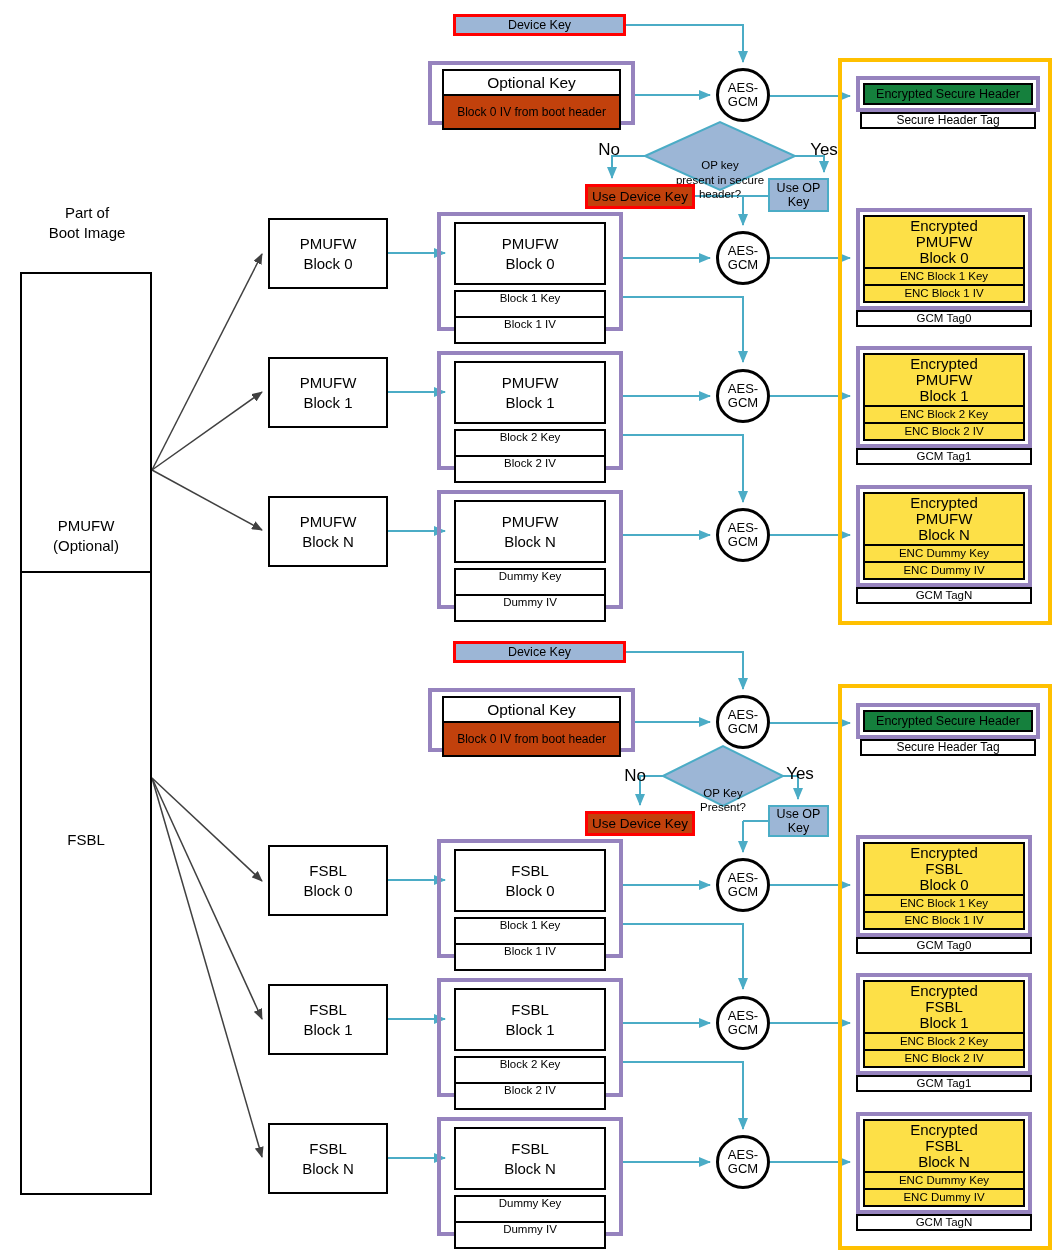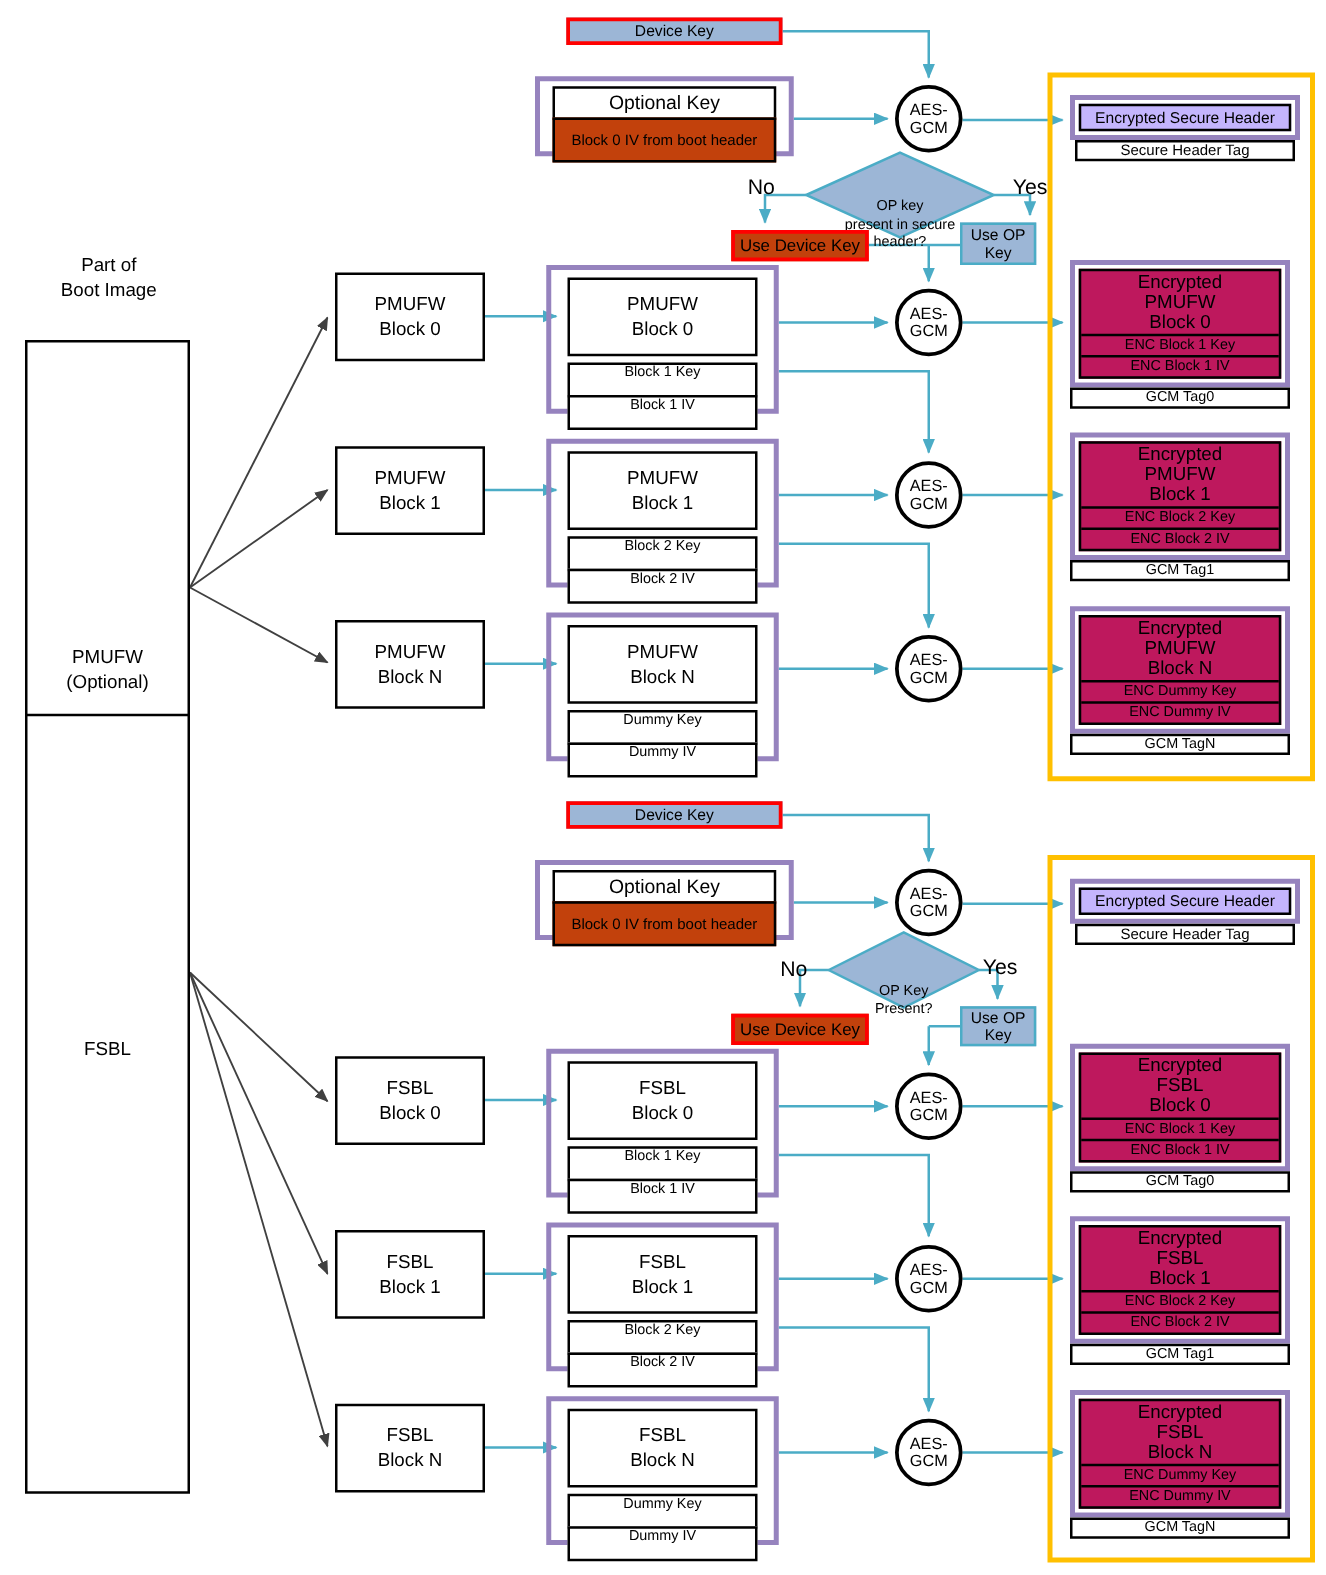--- a/index.html
+++ b/index.html
@@ -12,38 +12,38 @@
 
   .src{border:2px solid #000;background:#fff;font-size:15px;line-height:1.3;}
   .pwrap{border:4px solid #9683BE;background:transparent;}
   .stage-inner{box-sizing:border-box;margin:6px 13px 0;height:63px;border:2px solid #000;
                background:#fff;font-size:15px;line-height:1.3;display:flex;align-items:center;justify-content:center;text-align:center;}
   .srow{box-sizing:border-box;margin:5px 13px 0;height:28px;border:2px solid #000;background:#fff;
         font-size:11.5px;line-height:12px;text-align:center;}
   .srow.iv{margin-top:-2px;}
 
   .outwrap{border:4px solid #9683BE;background:transparent;}
-  .outbox{box-sizing:border-box;margin:3px;border:2px solid #000;background:#be185d;}
+  .outbox{box-sizing:border-box;margin:3px;border:2px solid #000;background:#fde047;}
   .out-title{height:50px;display:flex;align-items:center;justify-content:center;
              text-align:center;font-size:15px;line-height:16px;}
   .out-row{box-sizing:border-box;height:17px;border-top:2px solid #000;
            font-size:11.5px;line-height:14px;text-align:center;}
   .tagbox{border:2px solid #000;background:#fff;font-size:11.5px;line-height:13px;text-align:center;}
 
   .circle{border:3px solid #000;border-radius:50%;background:#fff;font-size:13px;line-height:1.1;}
   .bluebox{background:#9CB6D6;border:2px solid #4BACC6;font-size:12.5px;line-height:1.15;}
   .redkey{background:#9CB6D6;border:3px solid #F00;font-size:12.5px;}
   .redwhite{background:#c2410c;border:3px solid #F00;font-size:13.5px;}
   .okwrap{border:4px solid #9683BE;background:transparent;padding:4px 10px;}
   .okt{box-sizing:border-box;height:27px;border:2px solid #000;background:#fff;font-size:15.5px;
        display:flex;align-items:center;justify-content:center;}
   .oks{box-sizing:border-box;height:36px;margin-top:-2px;border:2px solid #000;background:#c2410c;
        font-size:12px;display:flex;align-items:center;justify-content:center;}
   .ehwrap{border:4px solid #9683BE;background:transparent;}
-  .ehbox{box-sizing:border-box;margin:3px;height:22px;border:2px solid #000;background:#c4b5fd;
+  .ehbox{box-sizing:border-box;margin:3px;height:22px;border:2px solid #000;background:#15803d;
          font-size:12.5px;display:flex;align-items:center;justify-content:center;}
   .ywrap{border:4px solid #FFC000;background:transparent;}
   .lbl{font-size:17px;}
   .dmdtext{font-size:11.5px;line-height:1.25;margin-top:24px;}
   .sidebox{border:2px solid #000;background:transparent;}
   .sbtitle{font-size:15px;line-height:1.3;text-align:center;}
 </style>
 </head>
 <body>
 

